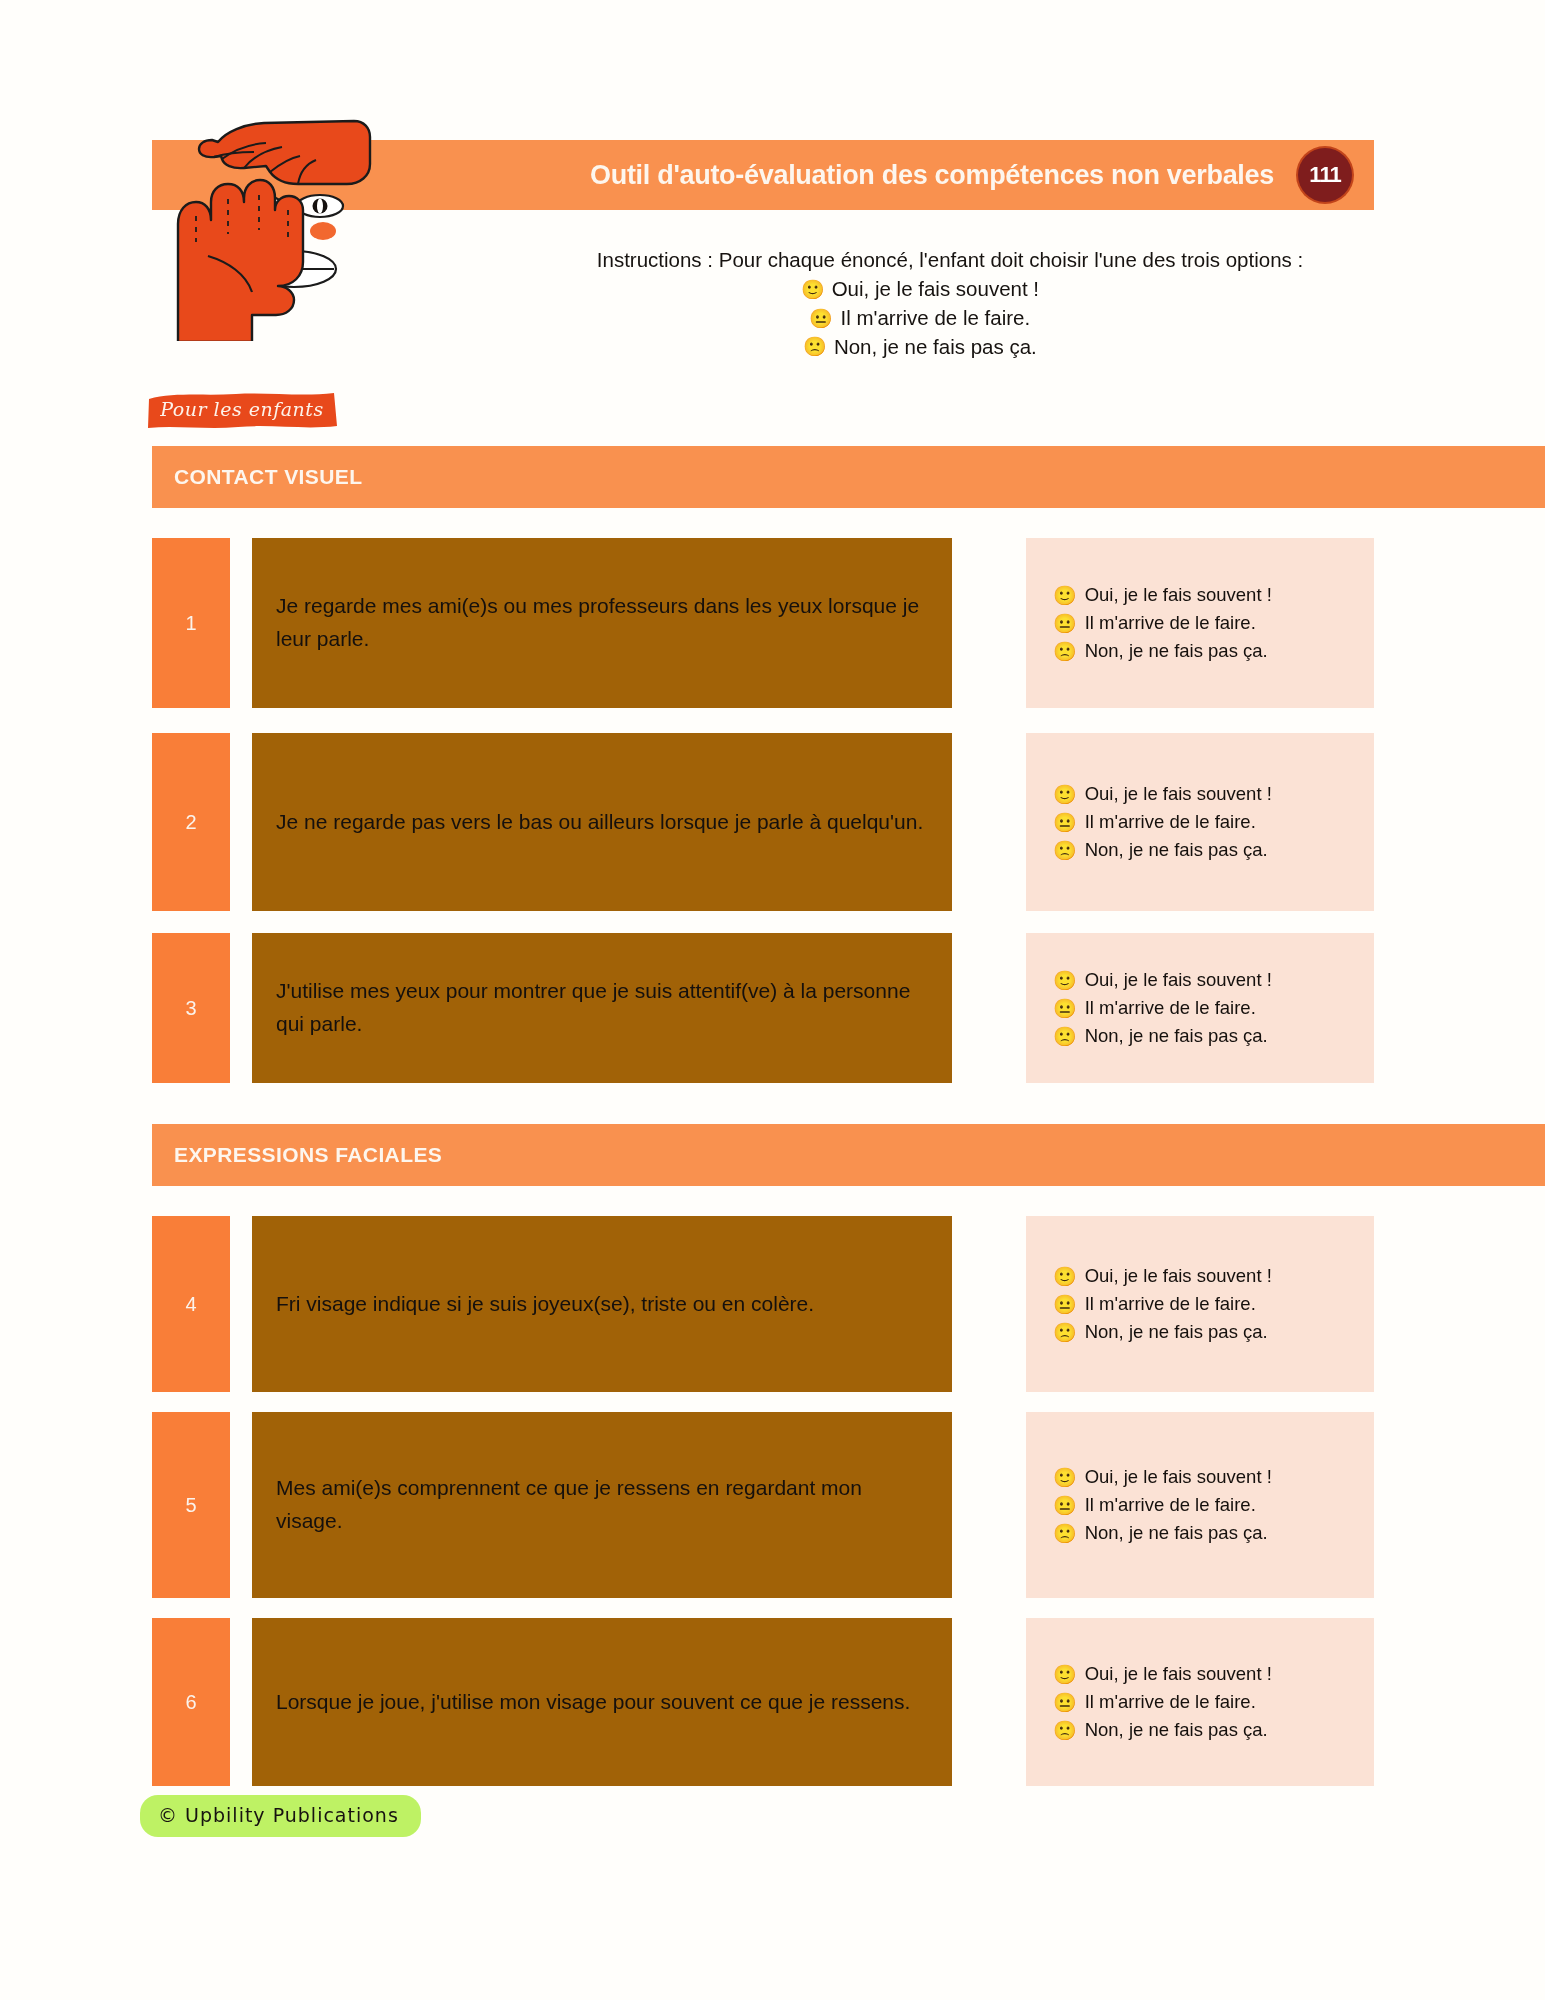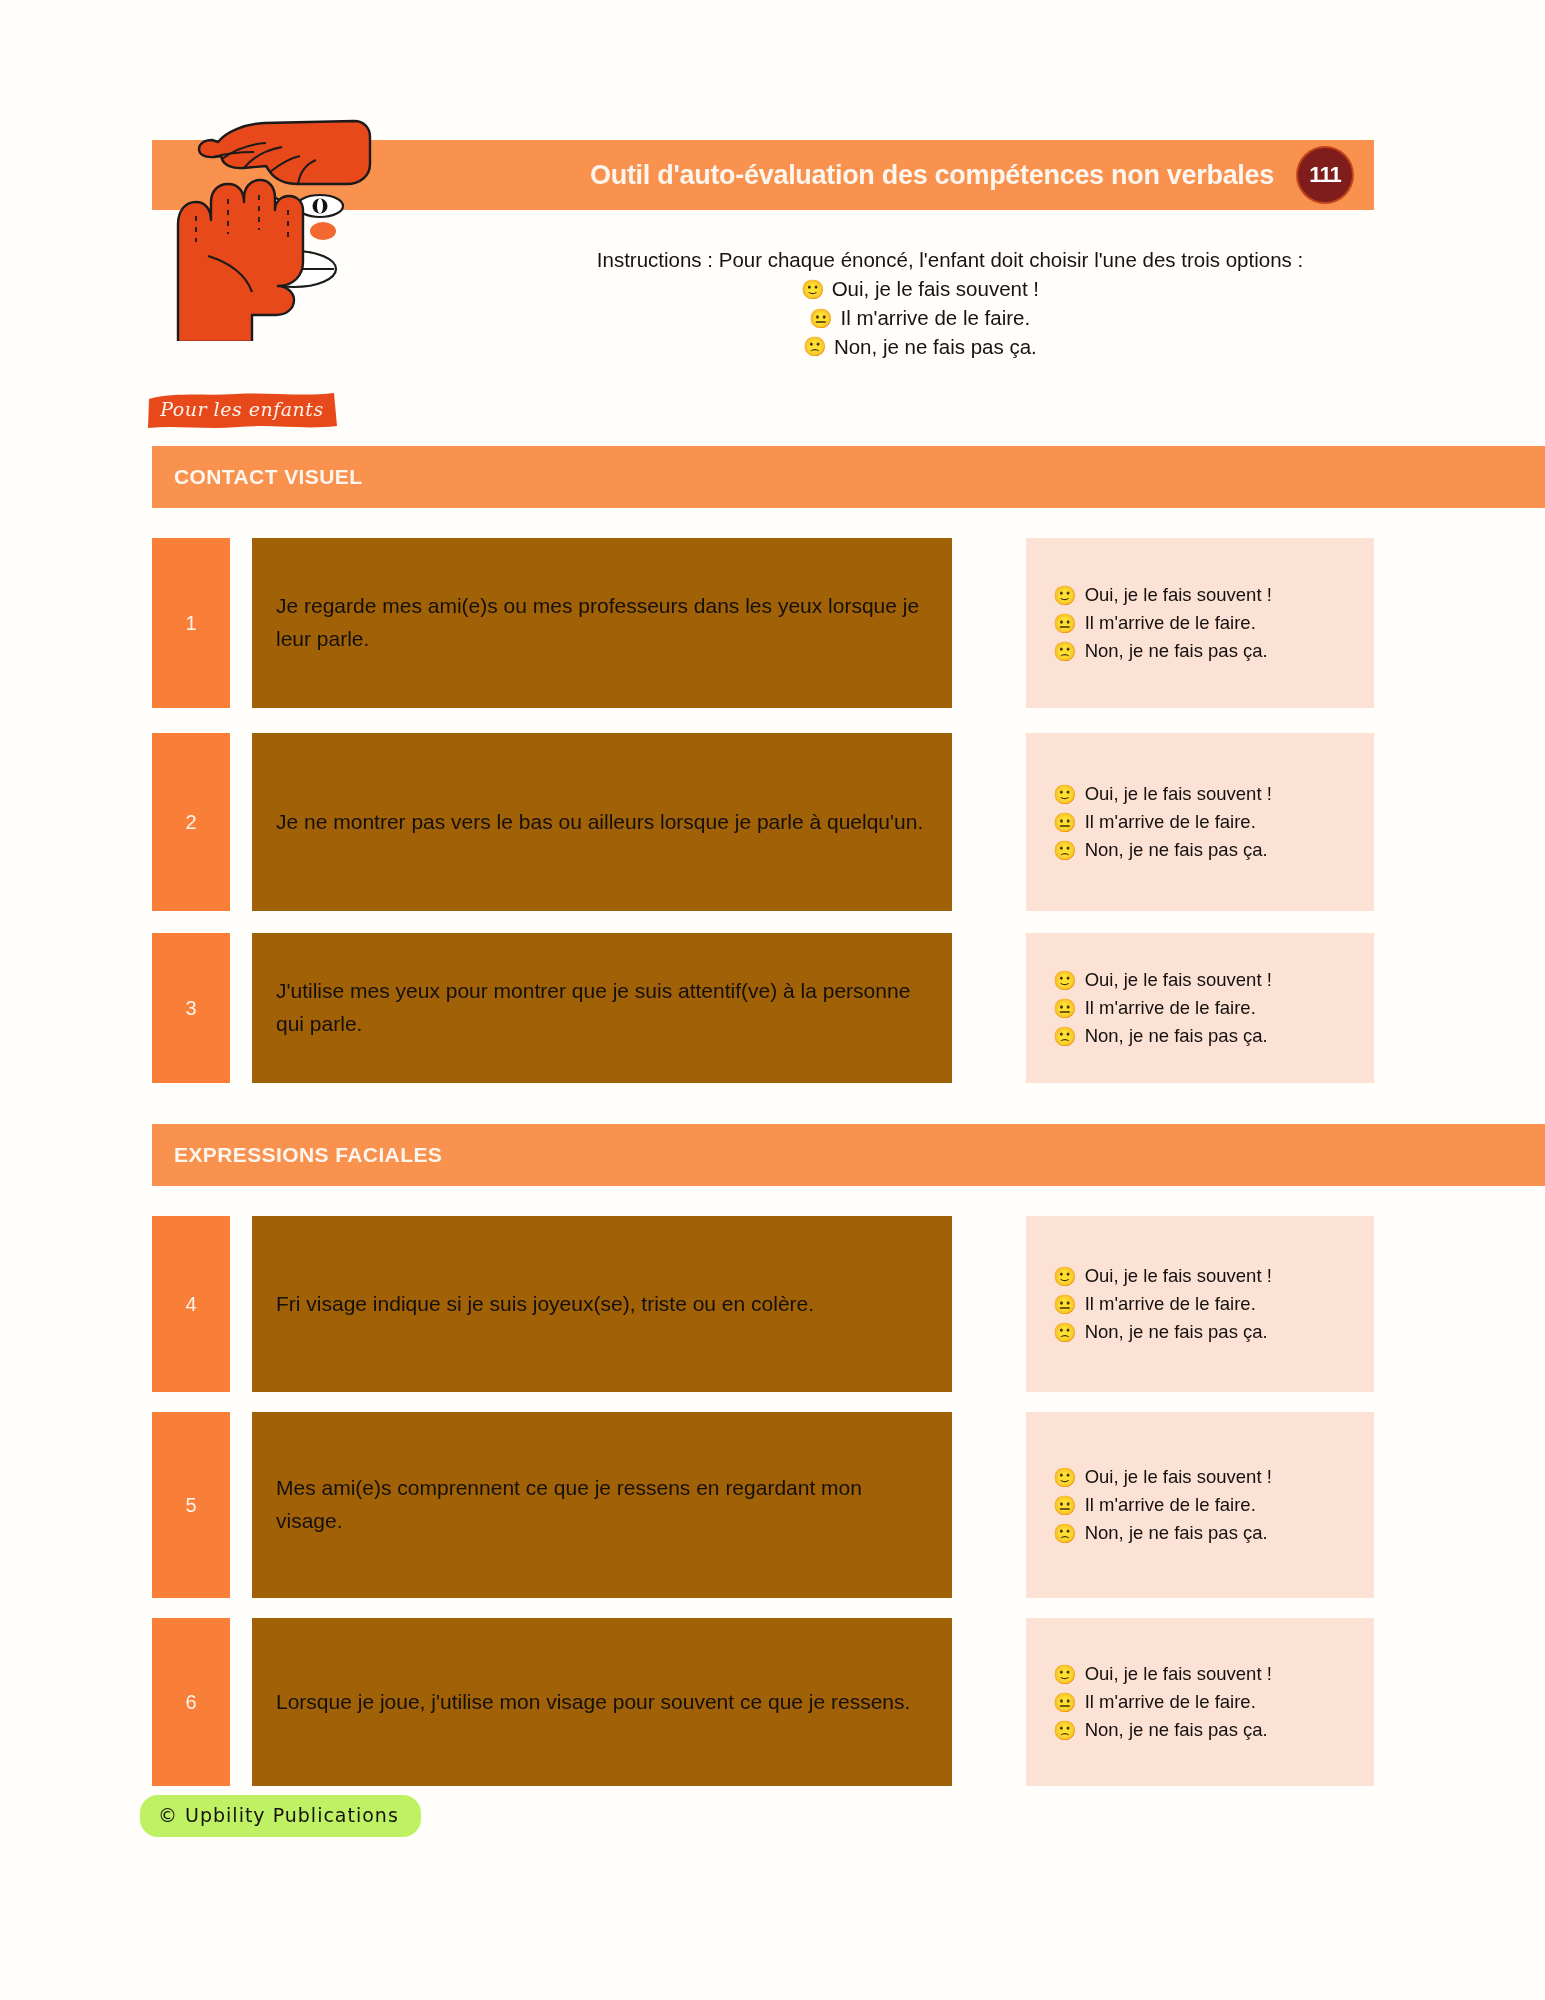--- a/index.html
+++ b/index.html
@@ -321,21 +321,21 @@
       <div class="opt">
         <span class="emoji">🙁</span>
         <span>Non, je ne fais pas ça.</span>
       </div>
     </div>
   </div>
 
   <div class="q-row" style="top:733px; height:178px;">
     <div class="q-num">2</div>
     <div class="q-text">
-      <span>Je ne montrer pas vers le bas ou ailleurs lorsque je parle à quelqu'un.</span>
+      <span>Je ne regarde pas vers le bas ou ailleurs lorsque je parle à quelqu'un.</span>
     </div>
     <div class="q-opts">
       <div class="opt">
         <span class="emoji">🙂</span>
         <span>Oui, je le fais souvent !</span>
       </div>
       <div class="opt">
         <span class="emoji">😐</span>
         <span>Il m'arrive de le faire.</span>
       </div>

